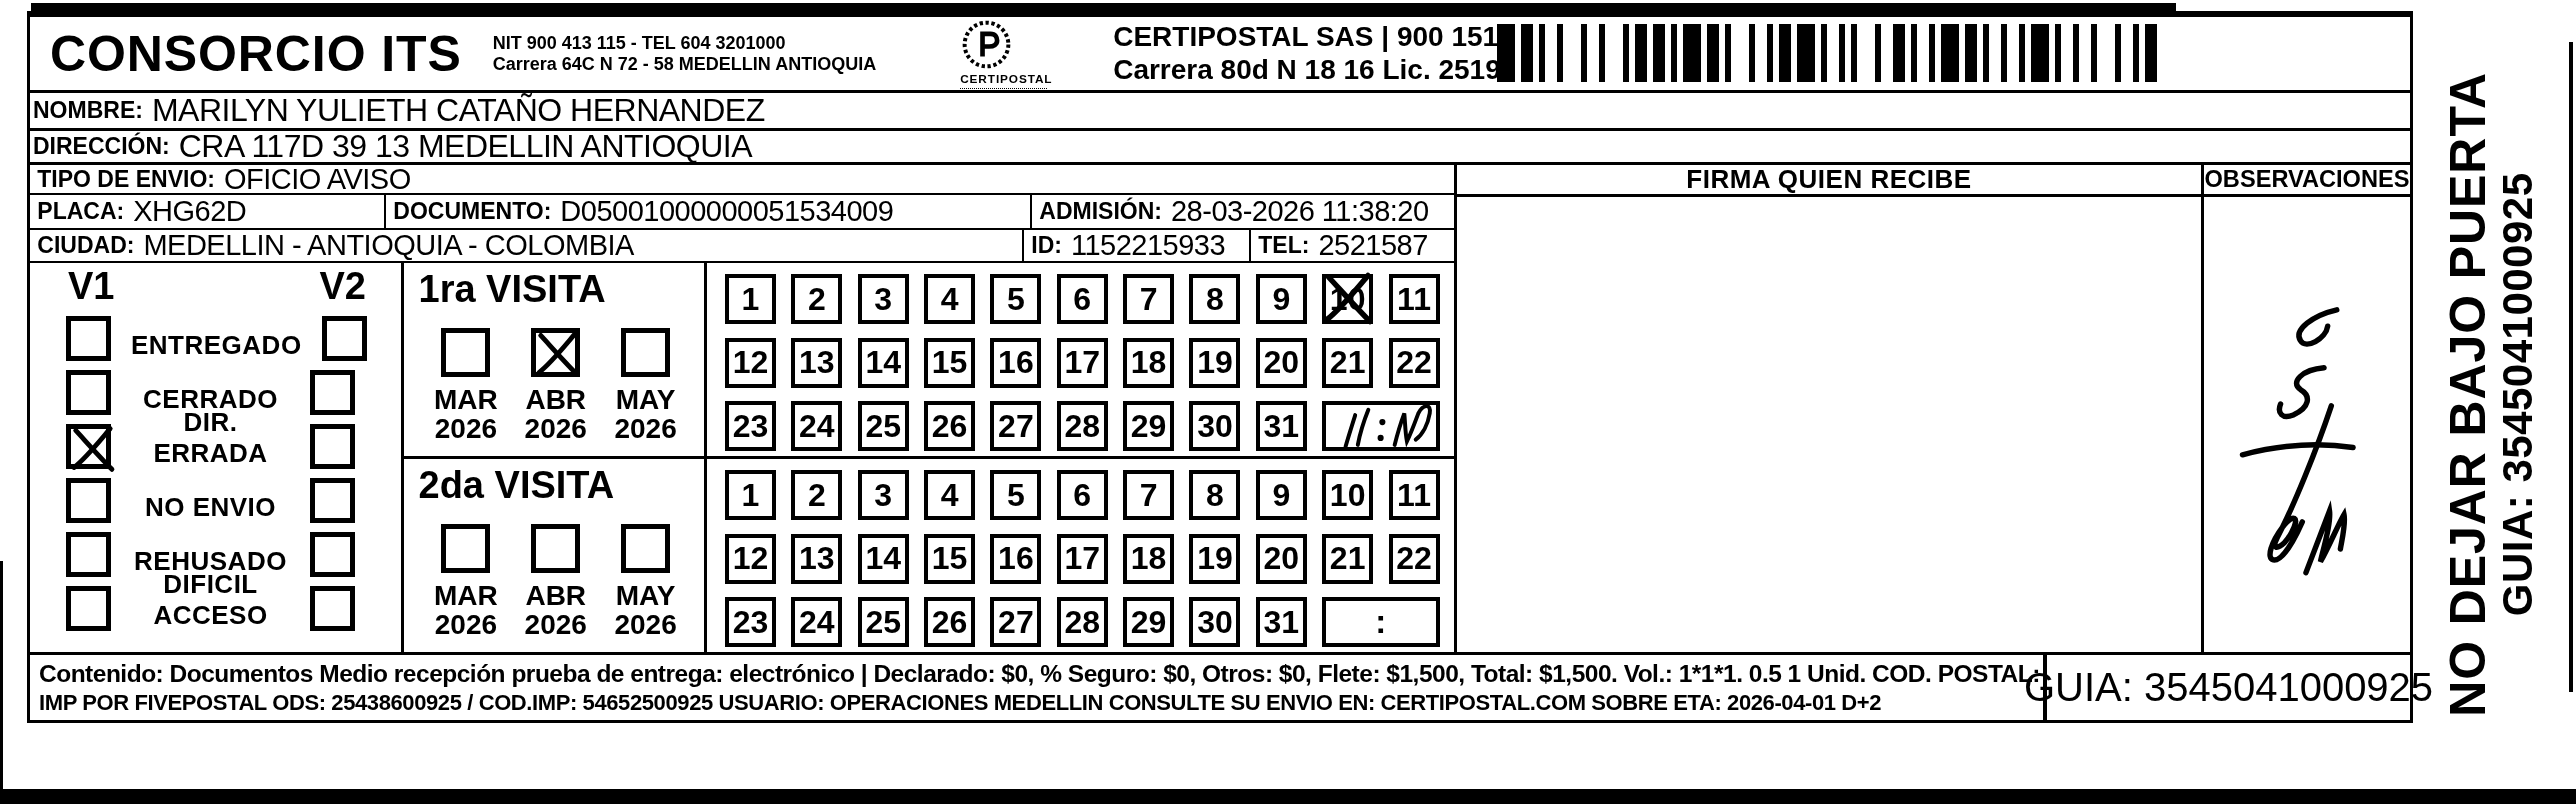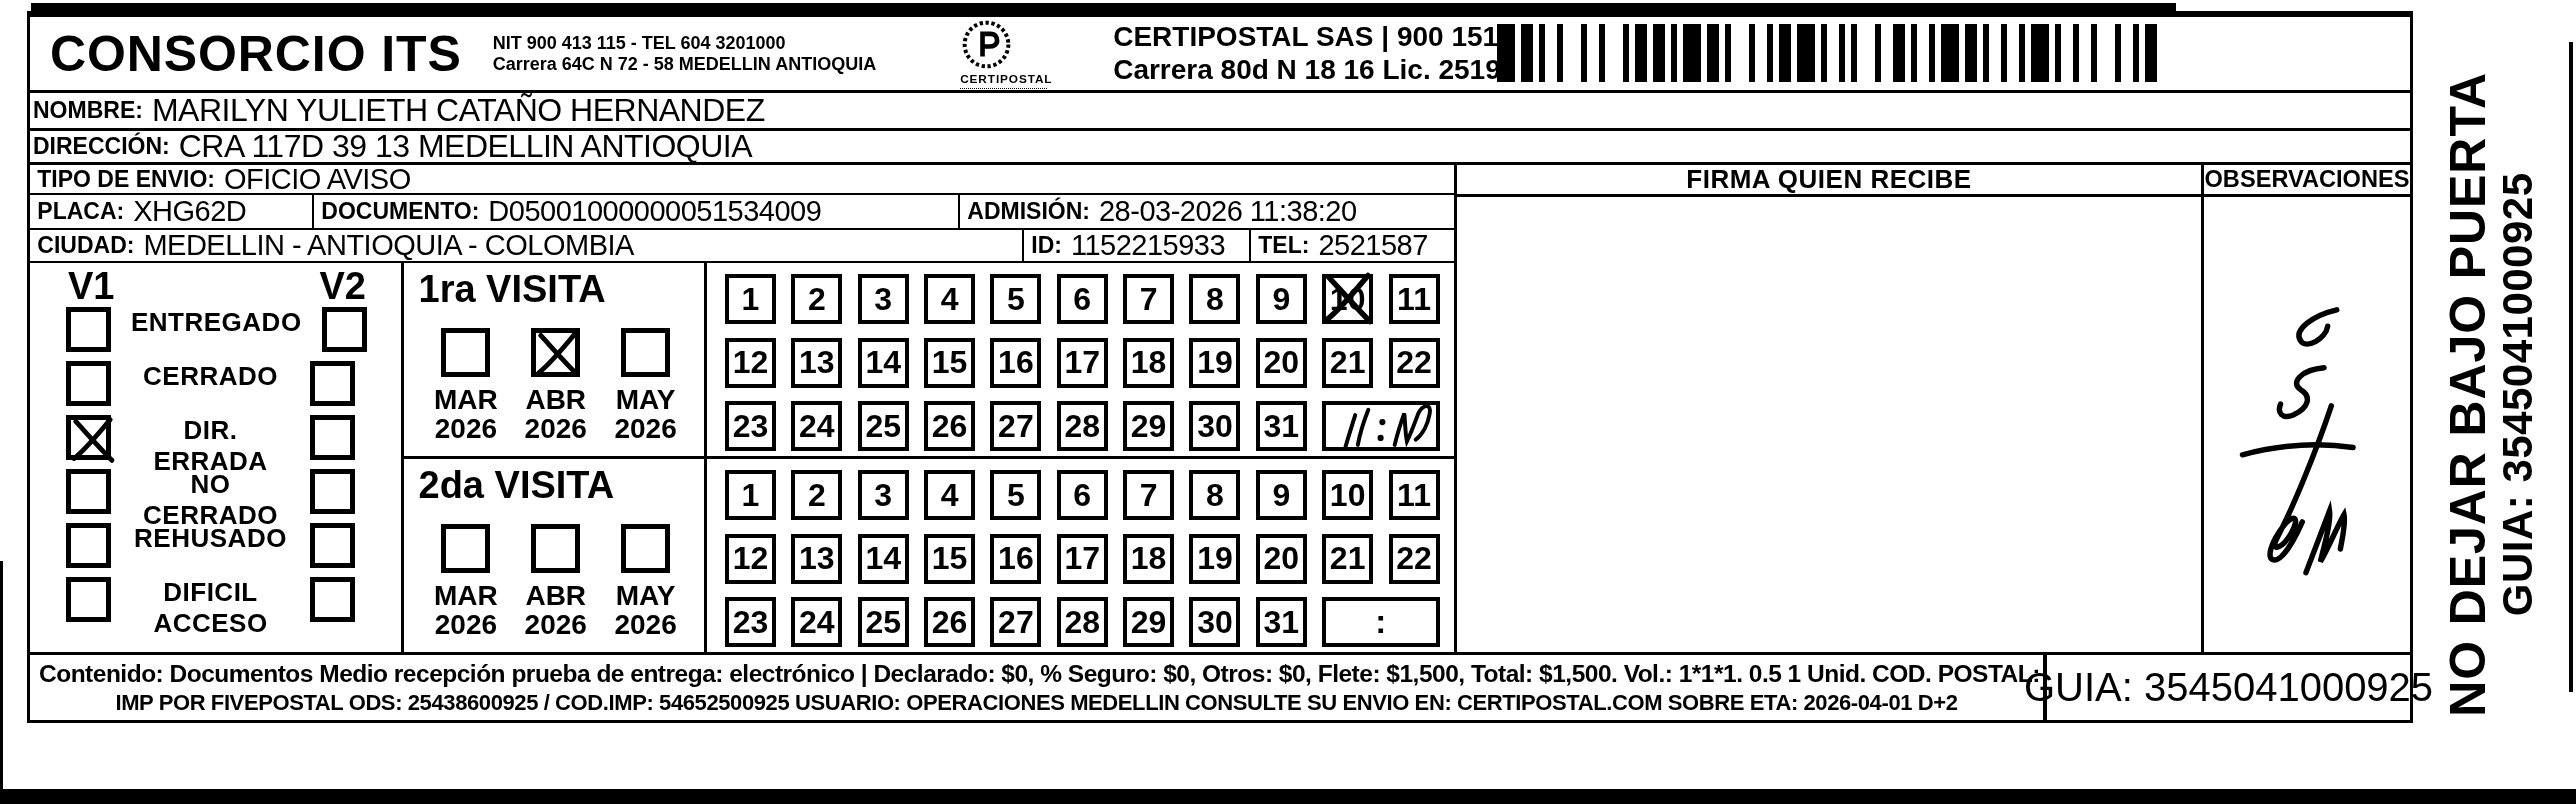--- a/index.html
+++ b/index.html
@@ -33,32 +33,32 @@
   .val{font-size:32px;margin-left:9px;white-space:nowrap;letter-spacing:-0.5px;}
   
   .mid{flex:1;display:flex;border-bottom:3.6px solid #000;min-height:0;}
   .leftcol{width:1424px;flex:none;border-right:3.6px solid #000;display:flex;flex-direction:column;}
   .r-tipo{height:30px;border-bottom:2.7px solid #000;display:flex;align-items:center;padding-left:7.3px;box-sizing:border-box;flex:none;}
   .r-cells{display:flex;flex:none;border-bottom:2.7px solid #000;box-sizing:border-box;}
   .r-placa{height:35px;}
   .r-ciudad{height:33px;}
   .cell{display:flex;align-items:center;padding-left:7.3px;box-sizing:border-box;overflow:hidden;}
   .cell + .cell{border-left:2.7px solid #000;}
-  .c-placa{width:282px;flex:none;}
+  .c-placa{width:354px;flex:none;}
   .c-doc{width:646px;flex:none;}
   .c-adm{flex:1;}
   .c-ciudad{width:992px;flex:none;}
   .c-id{width:227px;flex:none;}
   .c-tel{flex:1;}
   .val2{font-size:29px;margin-left:9px;white-space:nowrap;letter-spacing:-0.5px;}
   
   .visits{flex:1;display:flex;min-height:0;}
   .vbox{width:374px;flex:none;border-right:3.6px solid #000;display:flex;flex-direction:column;padding-top:3.6px;box-sizing:border-box;}
   .vhdr{display:flex;justify-content:space-between;padding:0 35px 0 38px;font-size:38px;font-weight:bold;height:40px;align-items:flex-start;line-height:1;}
-  .opt-row{display:flex;align-items:flex-start;height:54px;padding:0 46px 0 36px;box-sizing:border-box;gap:20px;}
+  .opt-row{display:flex;align-items:flex-end;height:54px;padding:0 46px 0 36px;box-sizing:border-box;gap:20px;}
   .opt-label{flex:1;text-align:center;font-size:26px;font-weight:bold;letter-spacing:0.5px;}
   .cbox{position:relative;width:45px;height:45px;border:5.4px solid #000;box-sizing:border-box;background:#fff;flex:none;}
   .monthscol{width:300px;flex:none;border-right:3.6px solid #000;display:flex;flex-direction:column;}
   .dayscol{flex:1;display:flex;flex-direction:column;min-width:0;}
   .vpanel{flex:1;box-sizing:border-box;min-height:0;}
   .vpanel.first{border-bottom:3.6px solid #000;}
   .mpanel{padding:7.3px 11px 0 14.5px;}
   .vtitle{font-size:38px;font-weight:bold;line-height:1;white-space:nowrap;}
   .mrow{display:flex;justify-content:space-between;padding:0 5.4px;margin-top:20px;}
   .mcol{display:flex;flex-direction:column;align-items:center;width:84px;}
@@ -78,21 +78,21 @@
   .obshdr{width:209px;flex:none;border-left:3.6px solid #000;display:flex;align-items:center;justify-content:center;
     font-size:23.6px;font-weight:bold;box-sizing:border-box;}
   .rbody{flex:1;display:flex;min-height:0;}
   .firmarea{flex:1;}
   .obsarea{width:209px;flex:none;border-left:3.6px solid #000;position:relative;box-sizing:border-box;}
   .signature{position:absolute;left:23.6px;top:98px;}
   
   .footer{height:65px;flex:none;display:flex;}
   .contenido{flex:1;padding:4.5px 9px 0 9px;overflow:hidden;}
   .cont1{font-size:24.5px;font-weight:bold;white-space:nowrap;letter-spacing:-0.5px;}
-  .cont2{font-size:22px;font-weight:bold;white-space:nowrap;margin-top:2.7px;letter-spacing:-0.4px;text-align:center;}
+  .cont2{font-size:22px;font-weight:bold;white-space:nowrap;margin-top:2.7px;letter-spacing:-0.4px;}
   .guiacell{width:367px;flex:none;border-left:4.5px solid #000;display:flex;align-items:center;justify-content:center;box-sizing:border-box;}
   .guiatext{font-size:40px;white-space:nowrap;}
   
   .sidenote{position:absolute;left:2408px;top:0;width:167px;height:788px;display:flex;align-items:center;justify-content:center;}
   .sidenote-inner{transform:rotate(-90deg);text-align:center;white-space:nowrap;}
   .side1{font-size:50px;font-weight:bold;letter-spacing:0.9px;line-height:1.05;}
   .side2{font-size:42px;font-weight:bold;letter-spacing:0.5px;line-height:1.1;}
   
   svg.handx{position:absolute;left:-5.4px;top:-6.4px;width:53px;height:54px;overflow:visible;}
   svg.handx path{stroke:#000;stroke-width:5.5;fill:none;stroke-linecap:round;}
@@ -276,21 +276,21 @@
                     <svg class="handx " viewBox="0 0 60 60">
                       <path d="M11 9 C23 22 39 40 52 53"></path>
                       <path d="M50 7 C38 21 23 40 9 51"></path>
                     </svg>
                   </div>
                   <div class="opt-label">DIR. ERRADA</div>
                   <div class="cbox"></div>
                 </div>
                 <div class="opt-row">
                   <div class="cbox"></div>
-                  <div class="opt-label">NO CERRADO</div>
+                  <div class="opt-label">NO ENVIO</div>
                   <div class="cbox"></div>
                 </div>
                 <div class="opt-row">
                   <div class="cbox"></div>
                   <div class="opt-label">REHUSADO</div>
                   <div class="cbox"></div>
                 </div>
                 <div class="opt-row">
                   <div class="cbox"></div>
                   <div class="opt-label">DIFICIL ACCESO</div>

